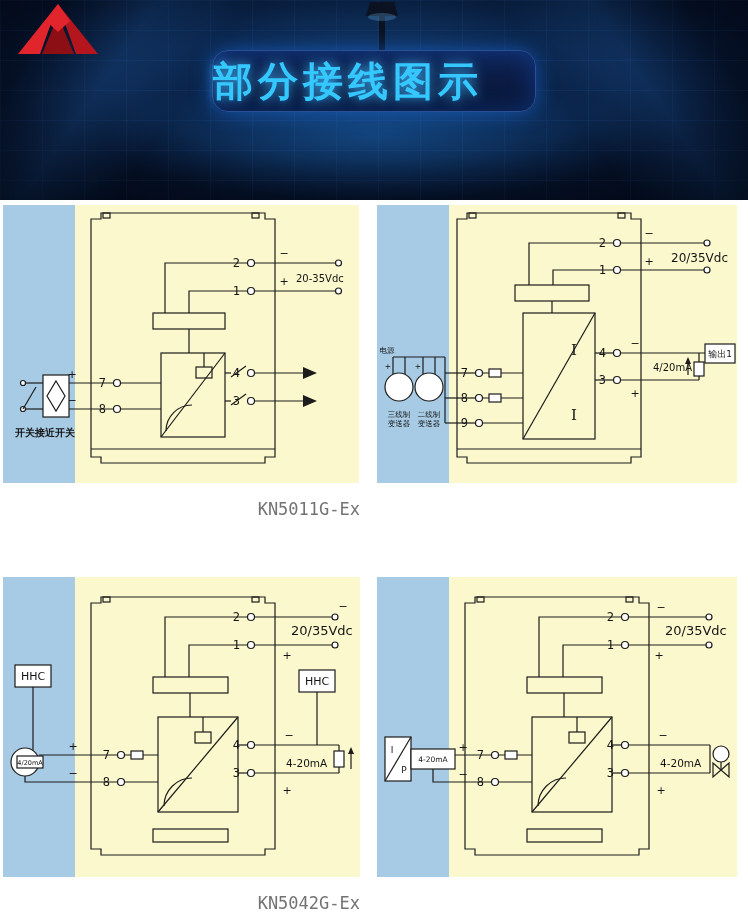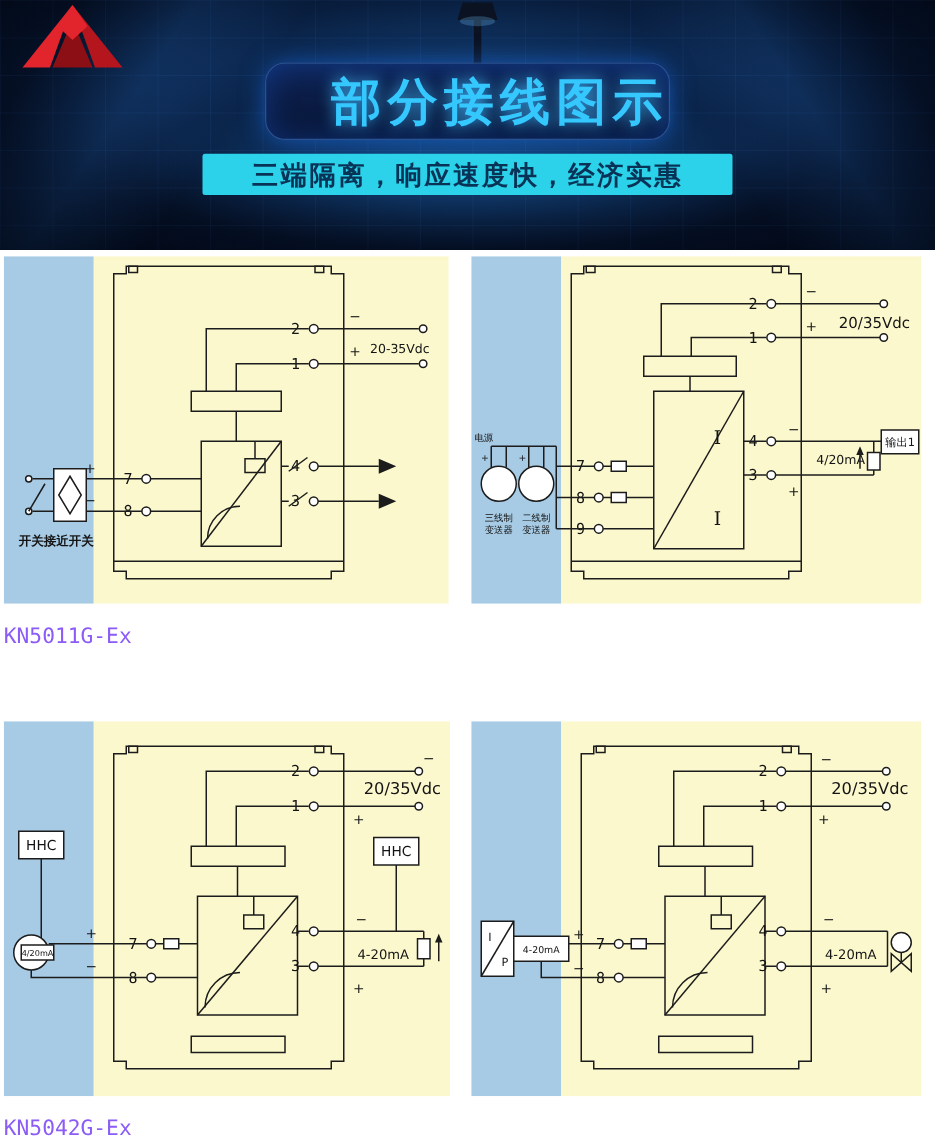--- a/index.html
+++ b/index.html
@@ -20,35 +20,35 @@
   .glow{position:absolute;left:50%;top:70px;width:540px;height:130px;transform:translateX(-50%);
     background:radial-gradient(ellipse, rgba(40,150,255,0.28), rgba(40,150,255,0) 70%);}
   .vignette{position:absolute;inset:0;
     background:radial-gradient(ellipse at 50% 45%, rgba(0,0,0,0) 45%, rgba(1,6,16,0.6) 100%);}
   .logo{position:absolute;left:0;top:0;z-index:5;}
   .lamp{position:absolute;left:362px;top:0;z-index:2;}
   .title-badge{position:relative;z-index:4;margin:50px auto 0;width:322px;height:60px;
     background:linear-gradient(180deg,#0e2354,#081534);
     border:1px solid #2a4f92;border-radius:16px;
     box-shadow:0 0 20px rgba(30,120,255,.5), inset 0 0 24px rgba(25,90,210,.4);
-    display:flex;align-items:center;justify-content:flex-end;}
+    display:flex;align-items:center;justify-content:flex-start;}
   .title-text{font-size:40px;font-weight:bold;letter-spacing:5px;color:#35c8ff;
     text-shadow:0 0 12px rgba(70,190,255,.9), 0 2px 2px rgba(0,40,90,.7);}
   .subtitle-bar{position:relative;z-index:4;margin:11px auto 0;width:424px;height:33px;
     background:#2bd2e9;border-radius:2px;display:flex;align-items:center;justify-content:center;}
   .subtitle-text{font-size:21px;font-weight:bold;letter-spacing:2px;color:#083357;}
 
   
   .grid{display:grid;grid-template-columns:357px 360px;column-gap:17px;row-gap:58px;
     padding:5px 0 14px 3px;background:#fff;}
   figure{margin:0;}
   svg{display:block;}
-  figcaption{margin-top:16px;text-align:left;
+  figcaption{margin-top:16px;text-align:right;
     font-family:"DejaVu Sans Mono","Liberation Mono",monospace;
-    font-size:17px;color:#8b5cf6;}
+    font-size:17px;color:#737373;}
 
   
   .strip{fill:#a7cbe4;}
   .panel{fill:#fbf8cd;}
   .ln{fill:none;stroke:#1c1c1c;stroke-width:1.2;}
   .lnf{fill:#ffffff;stroke:#1c1c1c;stroke-width:1.2;}
   .blk{fill:#1c1c1c;stroke:none;}
   .term{fill:#ffffff;stroke:#1c1c1c;stroke-width:1.2;}
   .tnum{font:12px "DejaVu Sans Mono",monospace;fill:#141414;text-anchor:end;}
   .sgn{font:11px "DejaVu Sans",sans-serif;fill:#141414;text-anchor:middle;}
@@ -84,23 +84,20 @@
 
     <svg class="lamp" width="40" height="52" viewBox="0 0 40 52">
       <path d="M8,2 H32 L36,16 H4 Z" fill="#0b1322"></path>
       <rect x="17" y="16" width="6" height="36" fill="#0b1322"></rect>
       <ellipse cx="20" cy="17" rx="14" ry="4" fill="rgba(120,200,255,0.25)"></ellipse>
     </svg>
 
     <div class="title-badge">
       <span class="title-text">部分接线图示</span>
     </div>
-    <div class="subtitle-bar">
-      <span class="subtitle-text">三端隔离，响应速度快，经济实惠</span>
-    </div>
     <div class="vignette"></div>
   </div>
 
   <div class="grid">
 
     <figure>
       <svg width="356" height="278" viewBox="0 0 356 278">
         <rect class="strip" x="0" y="0" width="72" height="278"></rect>
         <rect class="panel" x="72" y="0" width="284" height="278"></rect>
 

